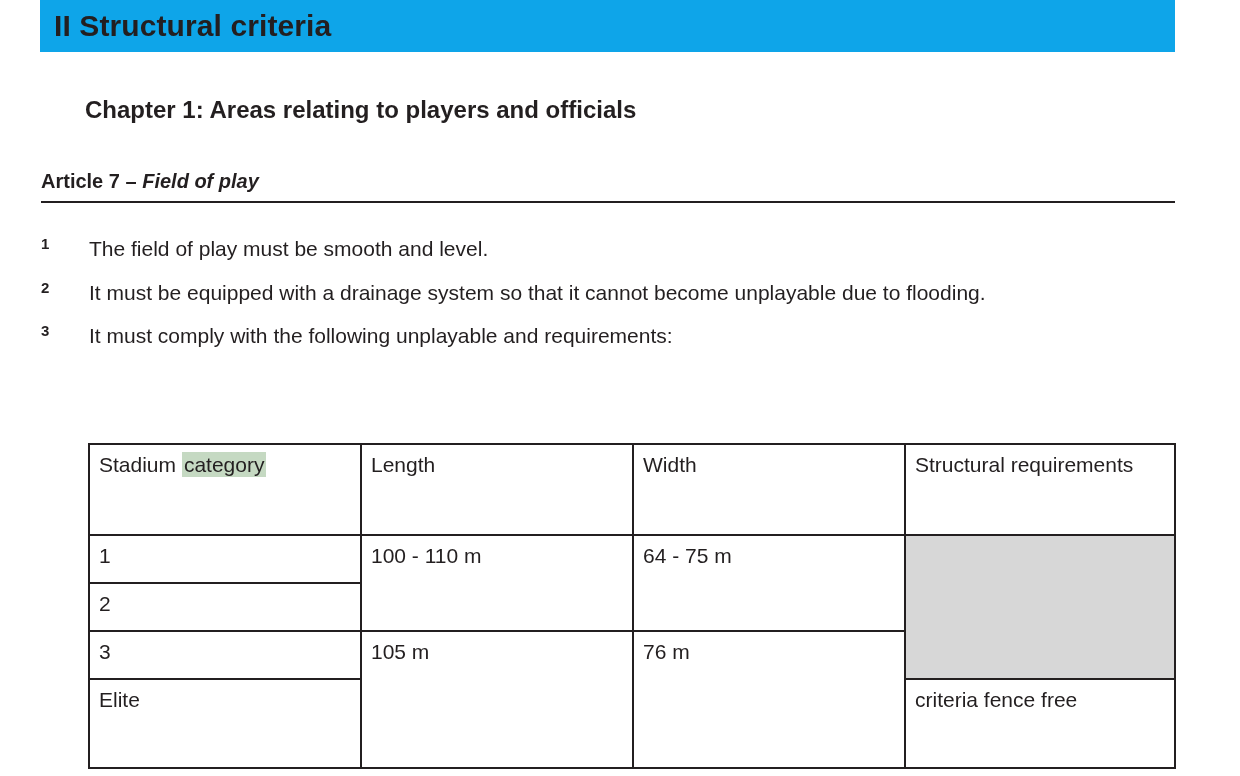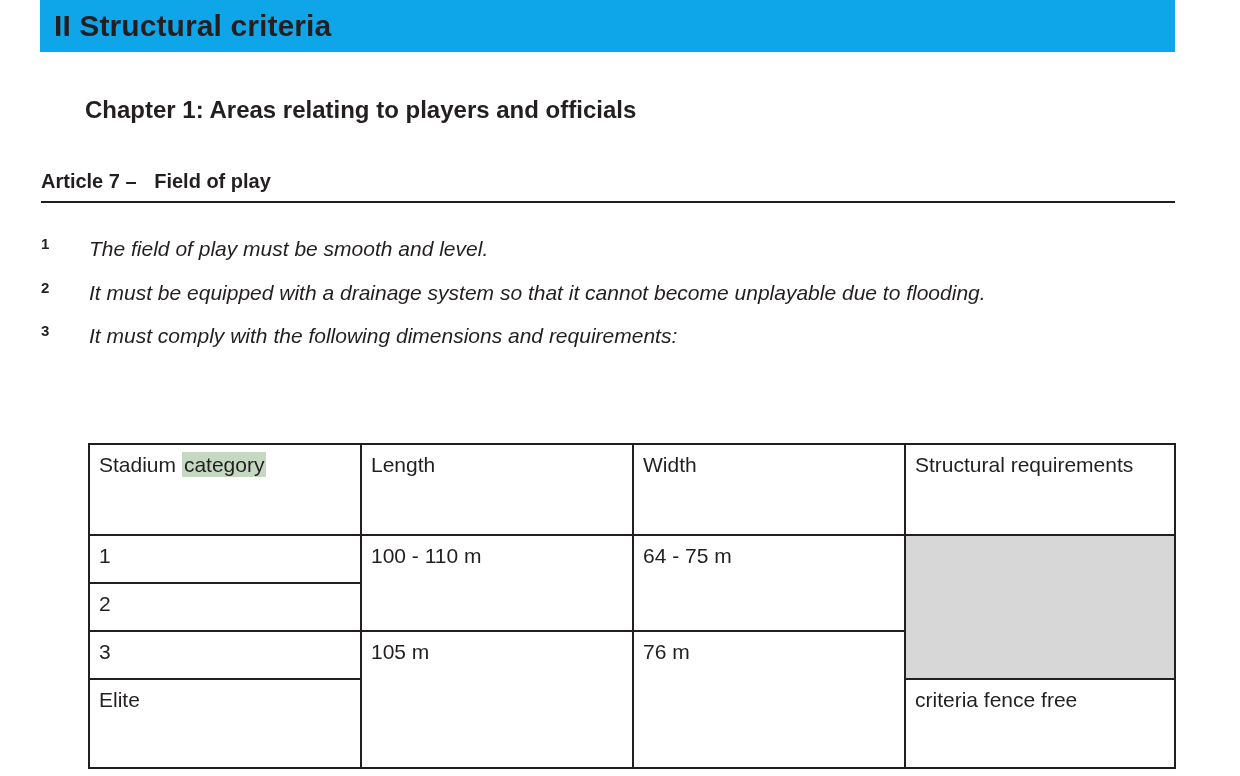--- a/index.html
+++ b/index.html
@@ -57,21 +57,21 @@
     top: 170px;
     width: 1134px;
   }
   .article-heading {
     font-size: 20px;
     font-weight: bold;
     color: #231f20;
     padding-bottom: 8px;
   }
   .article-heading .italic {
-    margin-left: 12px;
+    font-style: italic;
   }
   .article-rule {
     border-bottom: 2px solid #231f20;
     width: 1134px;
   }
 
   
   .clauses {
     position: absolute;
     left: 41px;
@@ -91,21 +91,20 @@
     line-height: 1.1;
     padding-top: 3px;
     color: #231f20;
   }
   .clause-text {
     font-size: 21px;
     line-height: 1.55;
     color: #231f20;
     text-align: justify;
     width: 1085px;
-    font-style: italic;
   }
   .clause-text.nojustify { text-align: left; }
 
   
   .dim-table {
     position: absolute;
     left: 88px;
     top: 443px;
     border-collapse: collapse;
     width: 1086px;
@@ -155,21 +154,21 @@
     <div class="clause">
       <div class="clause-num">1</div>
       <div class="clause-text nojustify">The field of play must be smooth and level.</div>
     </div>
     <div class="clause">
       <div class="clause-num">2</div>
       <div class="clause-text">It must be equipped with a drainage system so that it cannot become unplayable due to flooding.</div>
     </div>
     <div class="clause">
       <div class="clause-num">3</div>
-      <div class="clause-text nojustify">It must comply with the following dimensions and requirements:</div>
+      <div class="clause-text nojustify">It must comply with the following unplayable and requirements:</div>
     </div>
   </div>
 
   <table class="dim-table">
     <colgroup>
       <col class="col-cat">
       <col class="col-len">
       <col class="col-wid">
       <col class="col-add">
     </colgroup>

